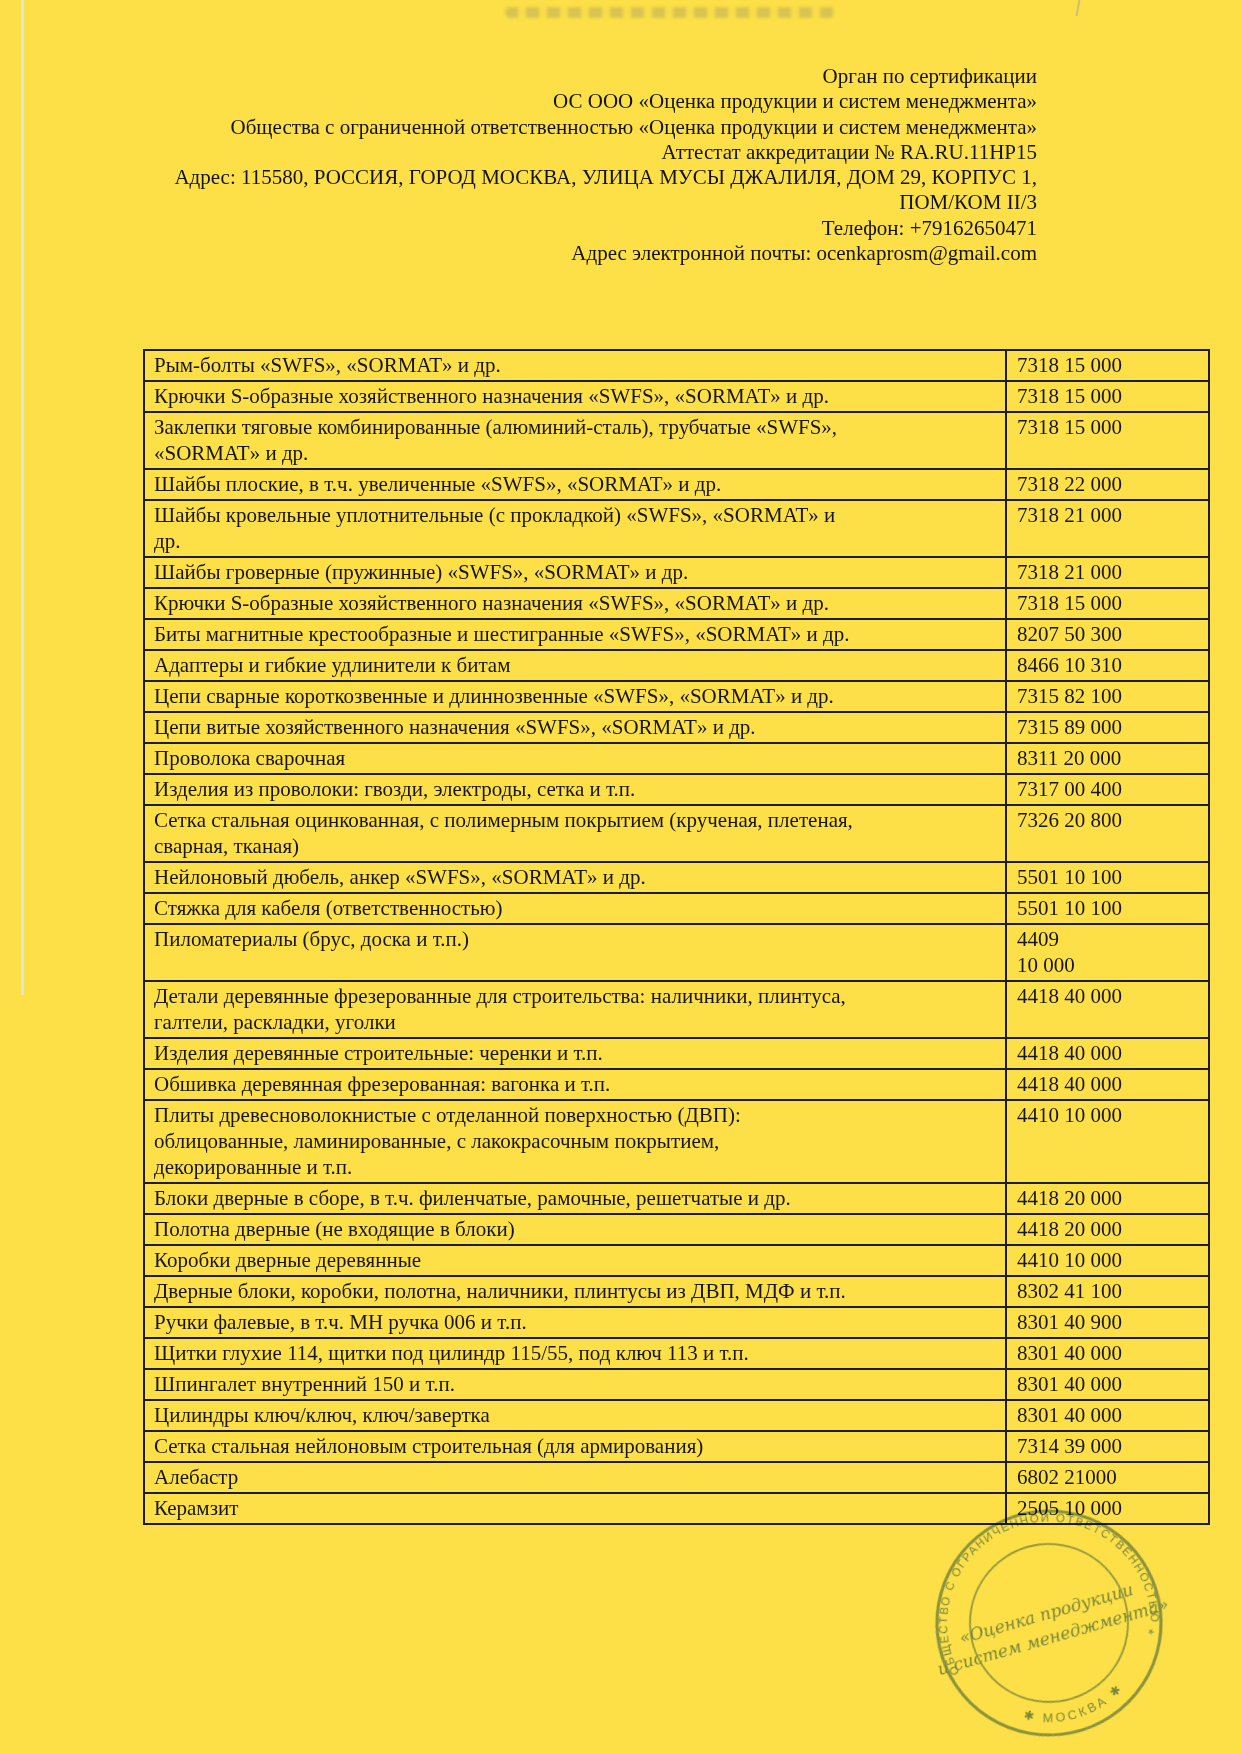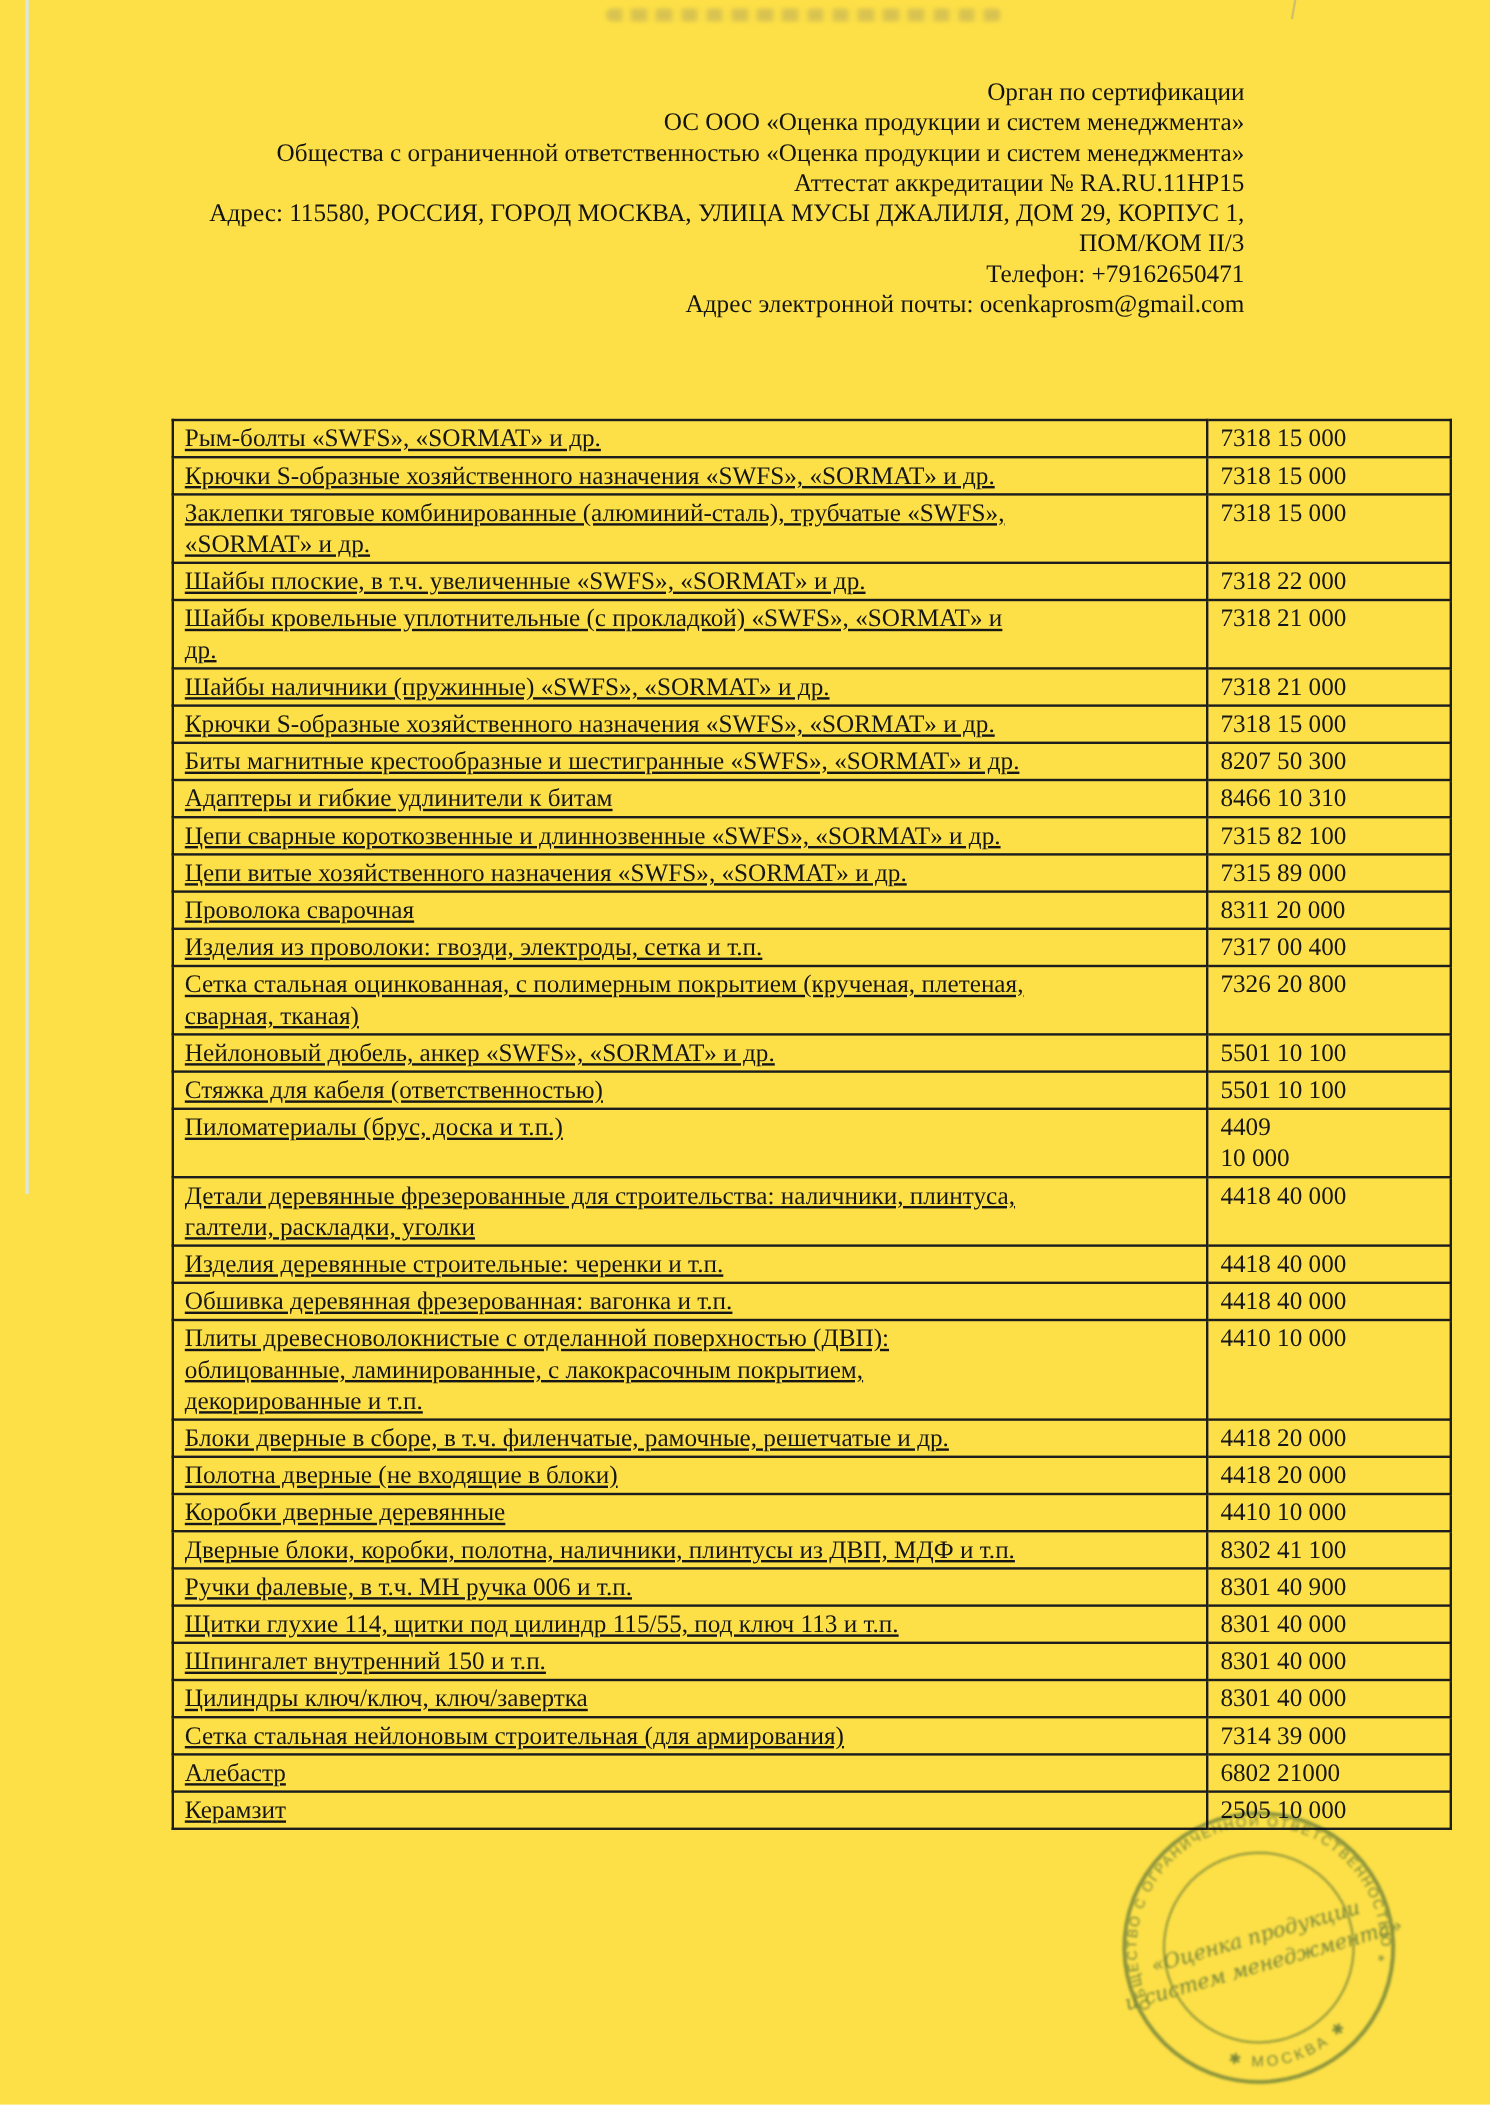--- a/index.html
+++ b/index.html
@@ -60,21 +60,21 @@
   }
   table.products td {
     border: 2px solid #1d1d1d;
     font-size: 21px;
     line-height: 26px;
     vertical-align: top;
     padding: 1px 8px 2px 8px;
     white-space: pre-line;
     overflow: hidden;
   }
-  table.products td.desc { width: 862px; padding-left: 9px; text-decoration: underline; }
+  table.products td.desc { width: 862px; padding-left: 9px; }
   table.products td.code { width: 203px; padding-left: 10px; }
   
   svg.stamp {
     position: absolute;
     left: 918px;
     top: 1492px;
     width: 262px;
     height: 262px;
     mix-blend-mode: multiply;
     opacity: 0.82;
@@ -127,21 +127,21 @@
         <tr>
           <td class="desc">Шайбы плоские, в т.ч. увеличенные «SWFS», «SORMAT» и др.</td>
           <td class="code">7318 22 000</td>
         </tr>
         <tr>
           <td class="desc">Шайбы кровельные уплотнительные (с прокладкой) «SWFS», «SORMAT» и
 др.</td>
           <td class="code">7318 21 000</td>
         </tr>
         <tr>
-          <td class="desc">Шайбы наличники (пружинные) «SWFS», «SORMAT» и др.</td>
+          <td class="desc">Шайбы гроверные (пружинные) «SWFS», «SORMAT» и др.</td>
           <td class="code">7318 21 000</td>
         </tr>
         <tr>
           <td class="desc">Крючки S-образные хозяйственного назначения «SWFS», «SORMAT» и др.</td>
           <td class="code">7318 15 000</td>
         </tr>
         <tr>
           <td class="desc">Биты магнитные крестообразные и шестигранные «SWFS», «SORMAT» и др.</td>
           <td class="code">8207 50 300</td>
         </tr>

